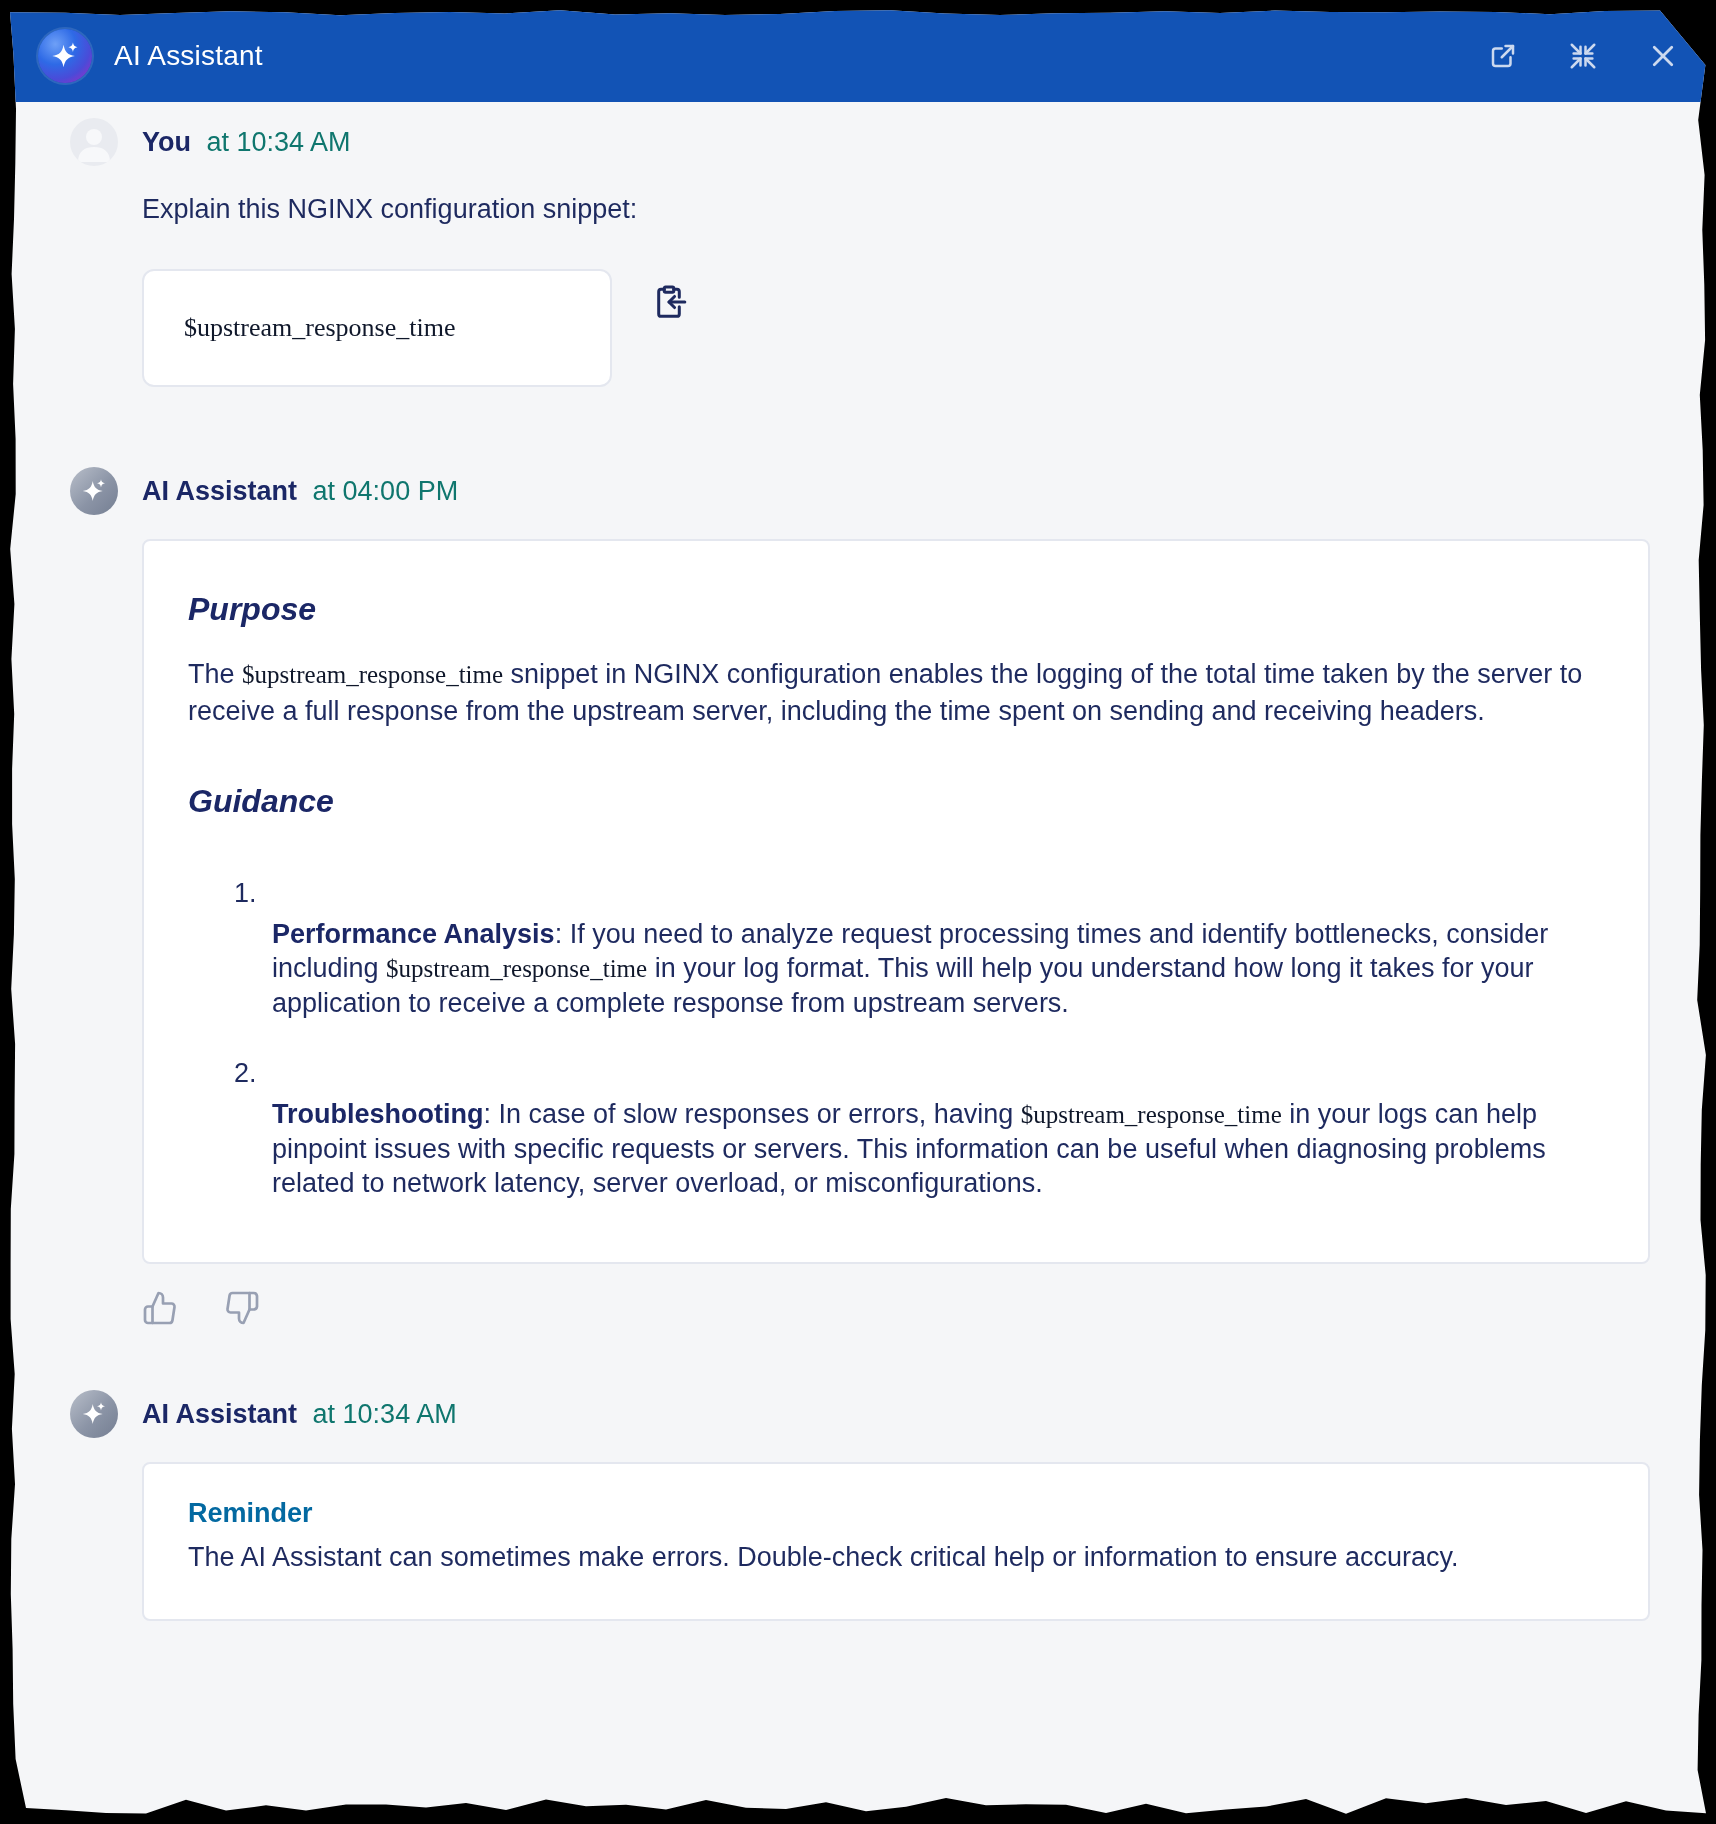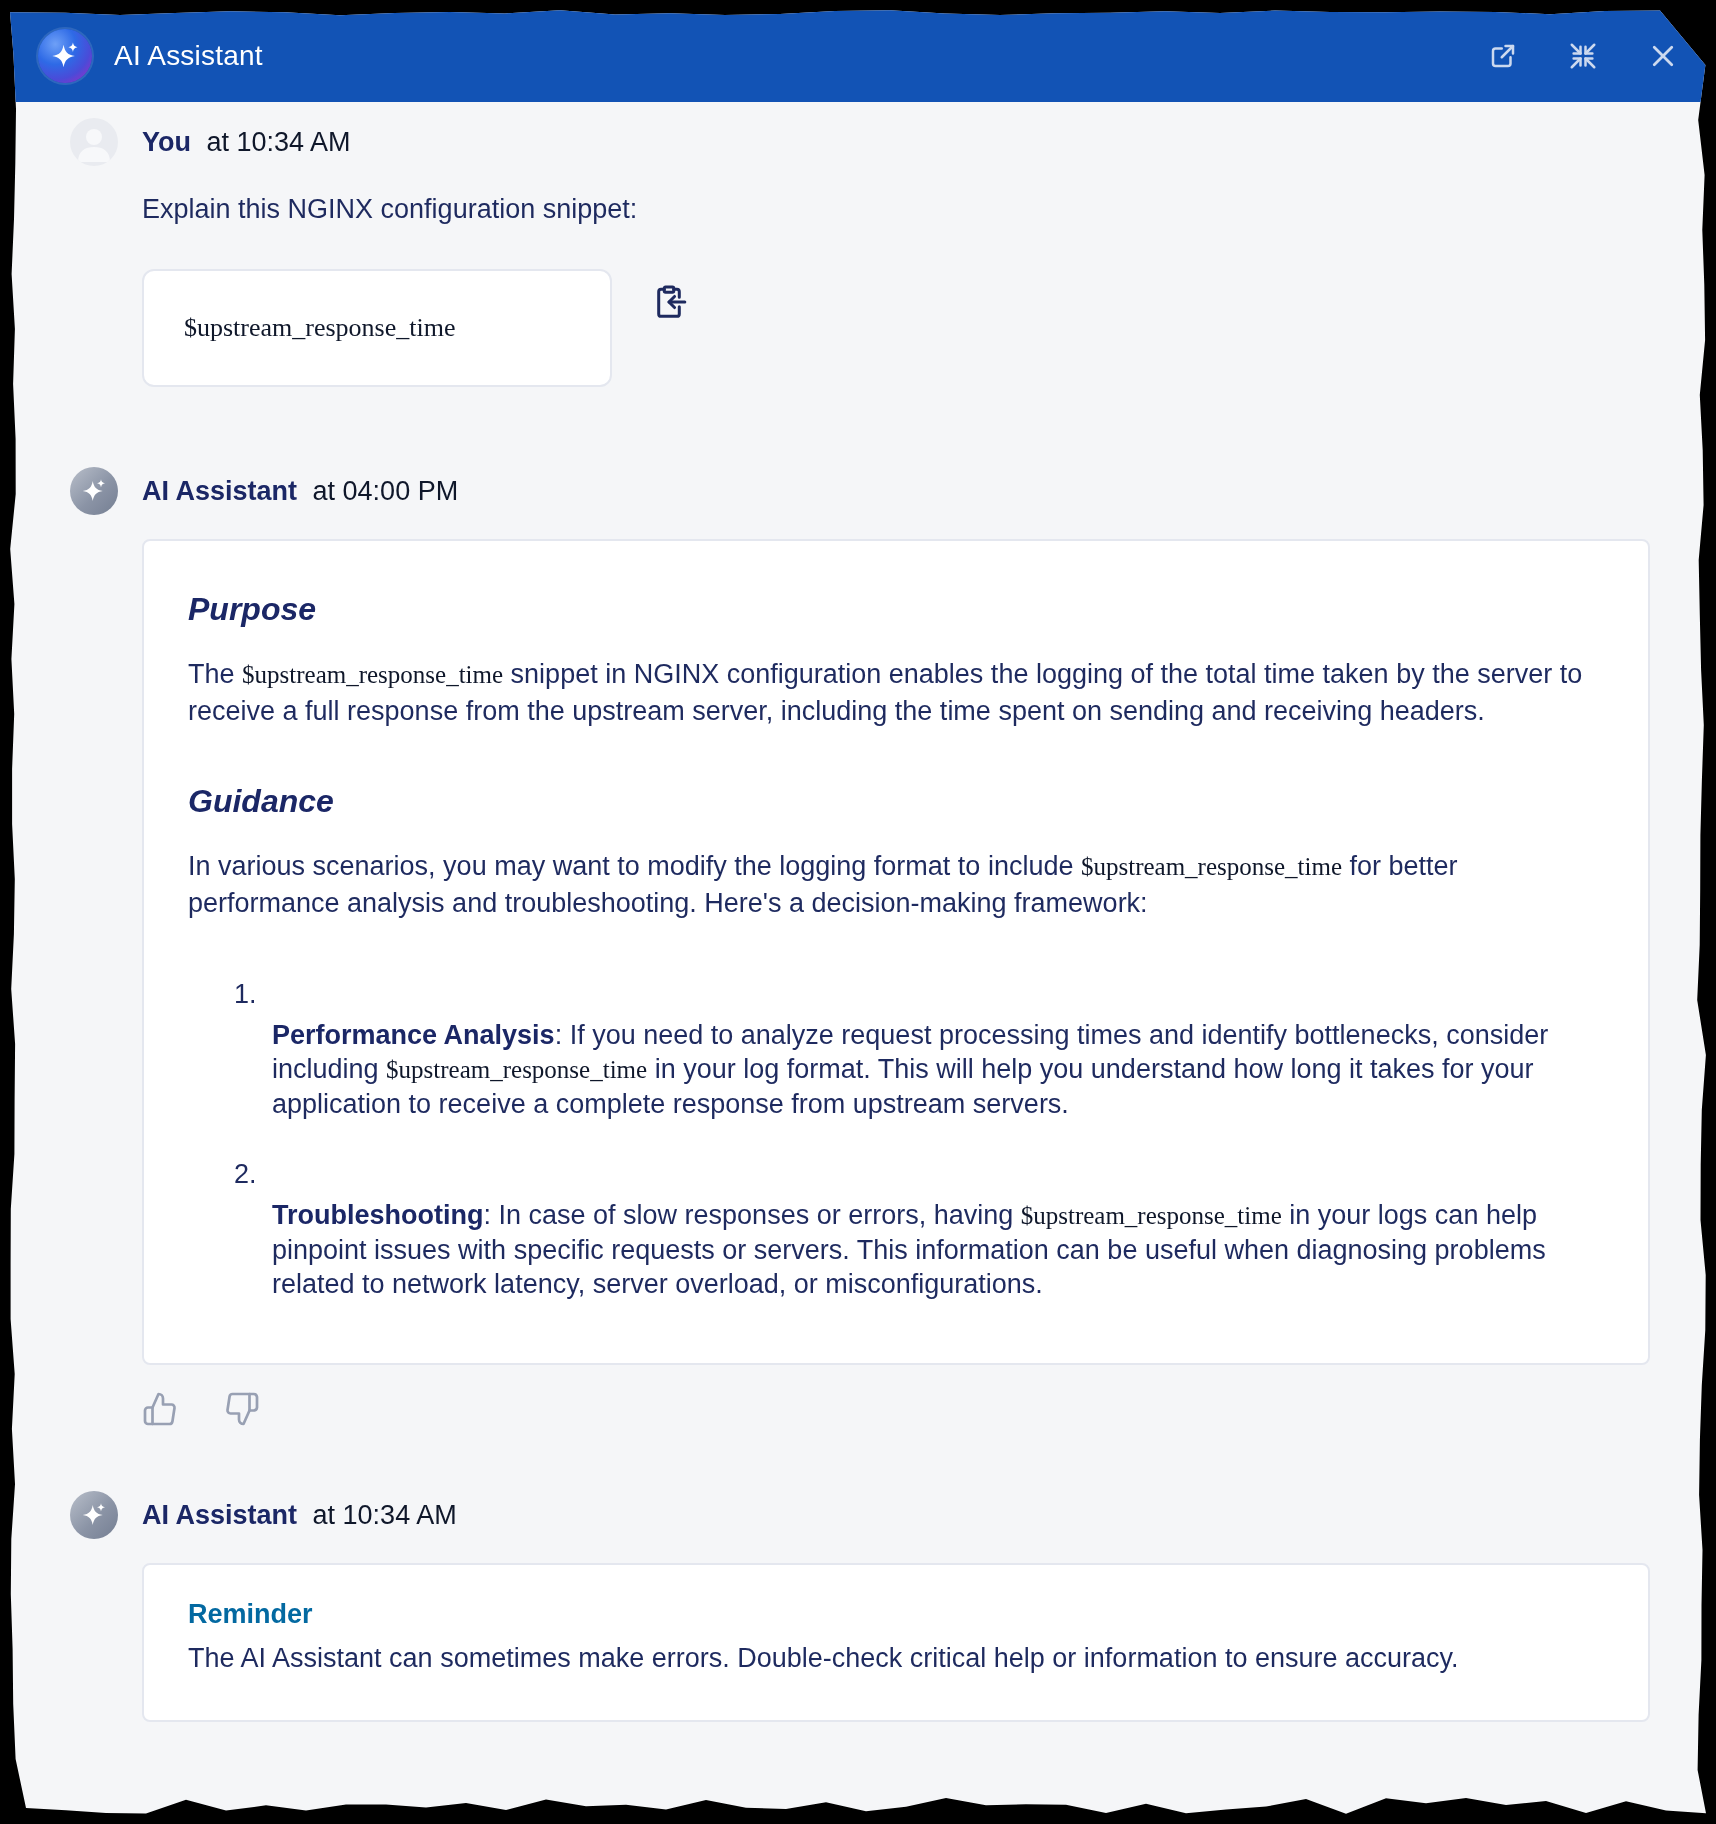--- a/index.html
+++ b/index.html
@@ -41,21 +41,21 @@
   .msg { position: relative; }
   .msg-head { display: flex; align-items: center; gap: 24px; }
   .avatar {
     width: 48px; height: 48px; border-radius: 50%; flex: 0 0 48px;
     display: flex; align-items: center; justify-content: center; overflow: hidden;
   }
   .avatar.user { background: #e9ebf0; }
   .avatar.ai { background: linear-gradient(135deg, #b9bfca 0%, #8b94a6 55%, #747e92 100%); }
   .who { font-size: 27px; }
   .who .author { font-weight: 700; color: #1b2766; }
-  .who .ts { color: #0f172a; font-weight: 400; margin-left: 8px; }
+  .who .ts { color: #0f766e; font-weight: 400; margin-left: 8px; }
 
   .msg-body { padding-left: 72px; }
 
   .question { font-size: 27px; color: #1e2a5f; margin-top: 28px; }
 
   .code-row { display: flex; align-items: flex-start; gap: 38px; margin-top: 44px; }
   .code-box {
     background: #ffffff; border: 2px solid #e4e7ef; border-radius: 12px;
     width: 470px; height: 118px;
     display: flex; align-items: center;
@@ -189,21 +189,20 @@
         <div class="who">
           <span class="author">AI Assistant</span>
           <span class="ts">at 04:00 PM</span>
         </div>
       </div>
       <div class="msg-body">
         <div class="card main">
           <h3>Purpose</h3>
           <p class="body-text">The <code class="inline-code">$upstream_response_time</code> snippet in NGINX configuration enables the logging of the total time taken by the server to receive a full response from the upstream server, including the time spent on sending and receiving headers.</p>
           <h3 class="spaced">Guidance</h3>
-          <p class="body-text">In various scenarios, you may want to modify the logging format to include <code class="inline-code">$upstream_response_time</code> for better performance analysis and troubleshooting. Here's a decision-making framework:</p>
           <ol class="framework">
             <li>
               <span class="num">1.</span>
               <span class="li-text"><strong>Performance Analysis</strong>: If you need to analyze request processing times and identify bottlenecks, consider including <code class="inline-code">$upstream_response_time</code> in your log format. This will help you understand how long it takes for your application to receive a complete response from upstream servers.</span>
             </li>
             <li>
               <span class="num">2.</span>
               <span class="li-text"><strong>Troubleshooting</strong>: In case of slow responses or errors, having <code class="inline-code">$upstream_response_time</code> in your logs can help pinpoint issues with specific requests or servers. This information can be useful when diagnosing problems related to network latency, server overload, or misconfigurations.</span>
             </li>
           </ol>

